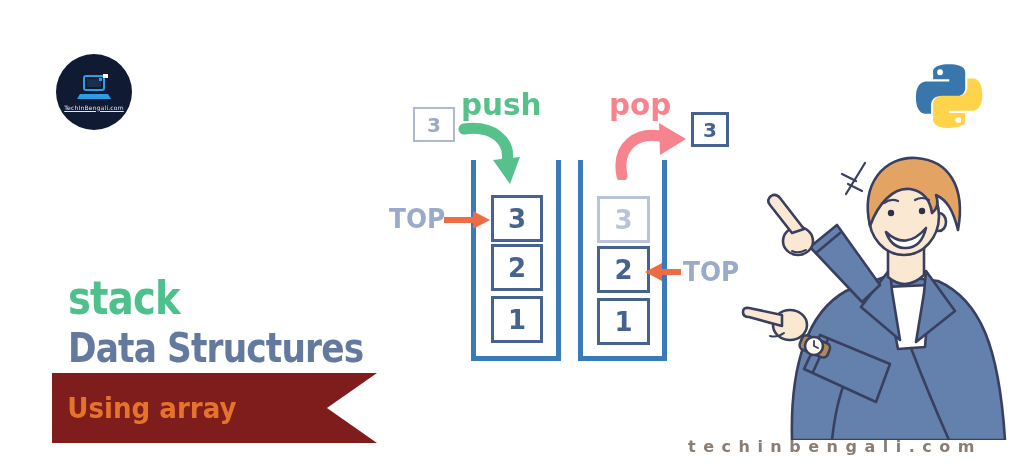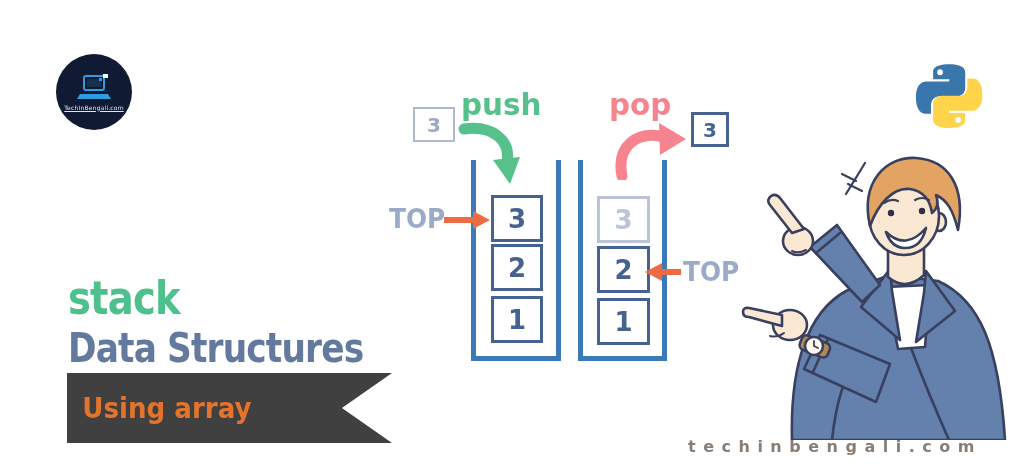--- a/index.html
+++ b/index.html
@@ -51,21 +51,21 @@
   .top-label{font-weight:800;font-size:27px;color:#9aaac9;transform:scaleX(.92);transform-origin:left;}
   .top-label.left{left:389px;top:203px;}
   .top-label.right{left:683px;top:256px;}
 
   
   .headline-main{left:68px;top:270px;font-weight:800;font-size:47px;color:#4ec08c;
     transform:scaleX(.82);transform-origin:left;letter-spacing:-1px;}
   .headline-sub{left:68px;top:325px;font-weight:800;font-size:40px;color:#64799e;
     transform:scaleX(.86);transform-origin:left;letter-spacing:-1px;}
   .ribbon{
-    left:67px;top:373px;width:325px;height:70px;background:#404040;
+    left:52px;top:373px;width:325px;height:70px;background:#7f1d1d;
     clip-path:polygon(0 0,100% 0,84.6% 50%,100% 100%,0 100%);
     display:flex;align-items:center;text-align:right;
   }
   .ribbon-text{font-weight:800;font-size:29px;color:#e4732c;padding-left:17px;
     transform:scaleX(.9);transform-origin:left;}
 
   
   .footer-url{left:688px;top:437px;font-weight:bold;font-size:16px;letter-spacing:7.5px;color:#8a7e74;}
 
   

